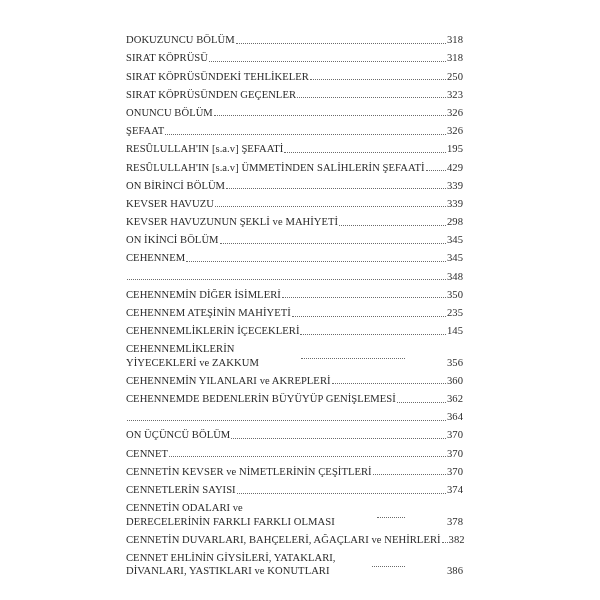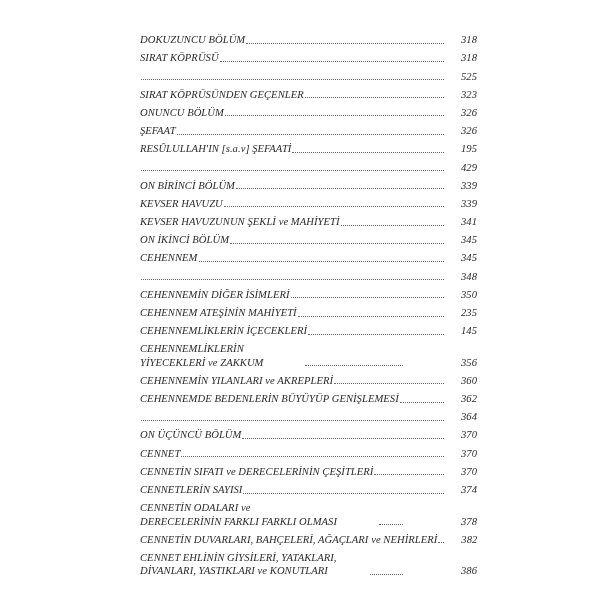--- a/index.html
+++ b/index.html
@@ -10,24 +10,23 @@
     body {
       width: 600px;
       height: 600px;
       position: relative;
       overflow: hidden;
       font-family: "Liberation Serif", "DejaVu Serif", serif;
       color: #2b2b2b;
     }
     .toc {
       position: absolute;
-      left: 140px;
+      left: 126px;
       top: 28px;
       width: 337px;
-      font-style: italic;
     }
     .entry {
       display: flex;
       align-items: flex-end;
       font-size: 10.6px;
       letter-spacing: 0.05px;
       height: 18.2px;
       line-height: 12px;
       white-space: nowrap;
     }
@@ -37,56 +36,56 @@
       align-items: stretch;
       justify-content: flex-end;
     }
     .entry .line1 {
       display: block;
       line-height: 12px;
       margin-bottom: 1.5px;
     }
     .entry .row {
       display: flex;
-      align-items: flex-end;
+      align-items: flex-start;
       gap: 41px;
     }
     .title {
       flex: 0 0 auto;
     }
     .dots {
       flex: 1 1 auto;
       margin: 0 1px 2.5px 1px;
       border-bottom: 1px dotted #6a6a6a;
       height: 1px;
       min-width: 6px;
     }
     .page {
       flex: 0 0 auto;
       text-align: right;
-      margin-left: 16px;
     }
   </style>
 </head>
 <body>
 
 <div class="toc">
   <div class="entry">
     <span class="title">DOKUZUNCU BÖLÜM</span>
     <span class="dots"></span>
     <span class="page">318</span>
   </div>
   <div class="entry">
     <span class="title">SIRAT KÖPRÜSÜ</span>
     <span class="dots"></span>
     <span class="page">318</span>
   </div>
   <div class="entry">
-    <span class="dots"></span>
-    <span class="page">525</span>
+    <span class="title">SIRAT KÖPRÜSÜNDEKİ TEHLİKELER</span>
+    <span class="dots"></span>
+    <span class="page">250</span>
   </div>
   <div class="entry">
     <span class="title">SIRAT KÖPRÜSÜNDEN GEÇENLER</span>
     <span class="dots"></span>
     <span class="page">323</span>
   </div>
   <div class="entry">
     <span class="title">ONUNCU BÖLÜM</span>
     <span class="dots"></span>
     <span class="page">326</span>
@@ -95,37 +94,38 @@
     <span class="title">ŞEFAAT</span>
     <span class="dots"></span>
     <span class="page">326</span>
   </div>
   <div class="entry">
     <span class="title">RESÛLULLAH'IN [s.a.v] ŞEFAATİ</span>
     <span class="dots"></span>
     <span class="page">195</span>
   </div>
   <div class="entry">
+    <span class="title">RESÛLULLAH'IN [s.a.v] ÜMMETİNDEN SALİHLERİN ŞEFAATİ</span>
     <span class="dots"></span>
     <span class="page">429</span>
   </div>
   <div class="entry">
     <span class="title">ON BİRİNCİ BÖLÜM</span>
     <span class="dots"></span>
     <span class="page">339</span>
   </div>
   <div class="entry">
     <span class="title">KEVSER HAVUZU</span>
     <span class="dots"></span>
     <span class="page">339</span>
   </div>
   <div class="entry">
     <span class="title">KEVSER HAVUZUNUN ŞEKLİ ve MAHİYETİ</span>
     <span class="dots"></span>
-    <span class="page">341</span>
+    <span class="page">298</span>
   </div>
   <div class="entry">
     <span class="title">ON İKİNCİ BÖLÜM</span>
     <span class="dots"></span>
     <span class="page">345</span>
   </div>
   <div class="entry">
     <span class="title">CEHENNEM</span>
     <span class="dots"></span>
     <span class="page">345</span>
@@ -175,21 +175,21 @@
     <span class="title">ON ÜÇÜNCÜ BÖLÜM</span>
     <span class="dots"></span>
     <span class="page">370</span>
   </div>
   <div class="entry">
     <span class="title">CENNET</span>
     <span class="dots"></span>
     <span class="page">370</span>
   </div>
   <div class="entry">
-    <span class="title">CENNETİN SIFATI ve DERECELERİNİN ÇEŞİTLERİ</span>
+    <span class="title">CENNETİN KEVSER ve NİMETLERİNİN ÇEŞİTLERİ</span>
     <span class="dots"></span>
     <span class="page">370</span>
   </div>
   <div class="entry">
     <span class="title">CENNETLERİN SAYISI</span>
     <span class="dots"></span>
     <span class="page">374</span>
   </div>
   <div class="entry two-line">
     <span class="line1">CENNETİN ODALARI ve</span>

